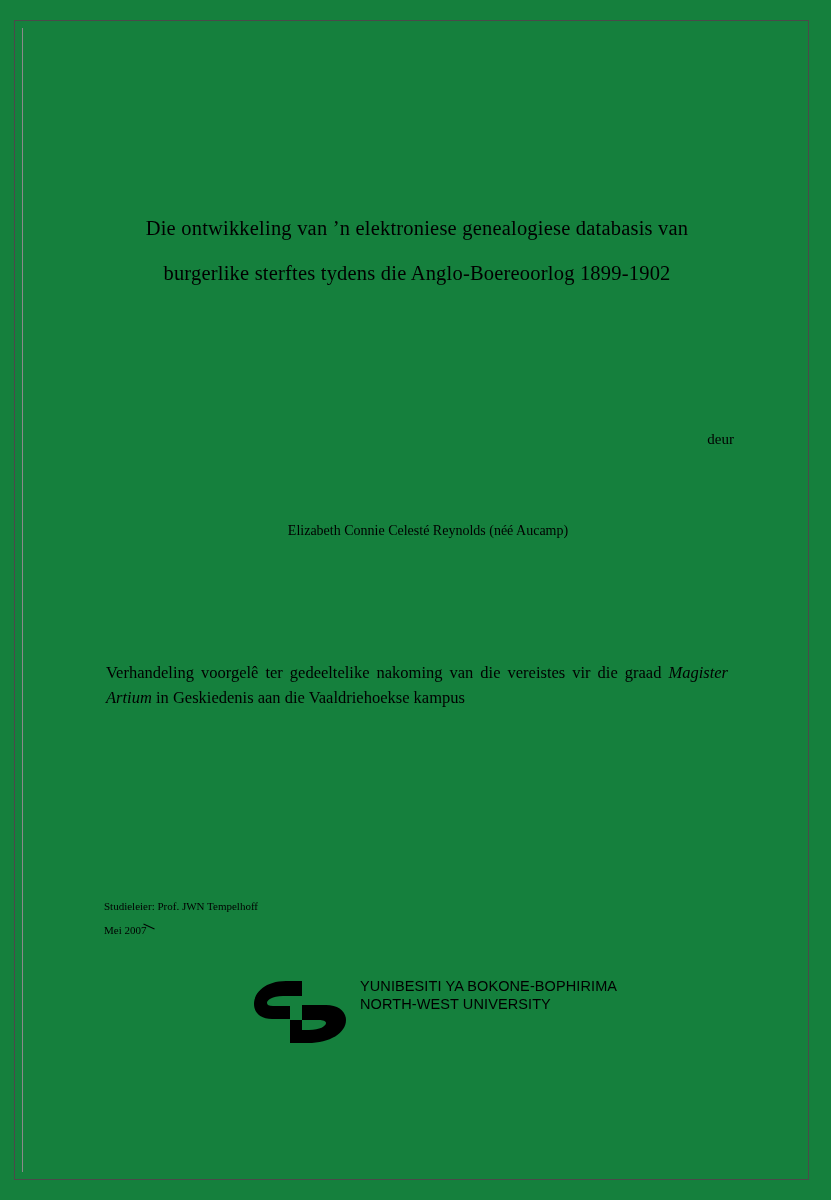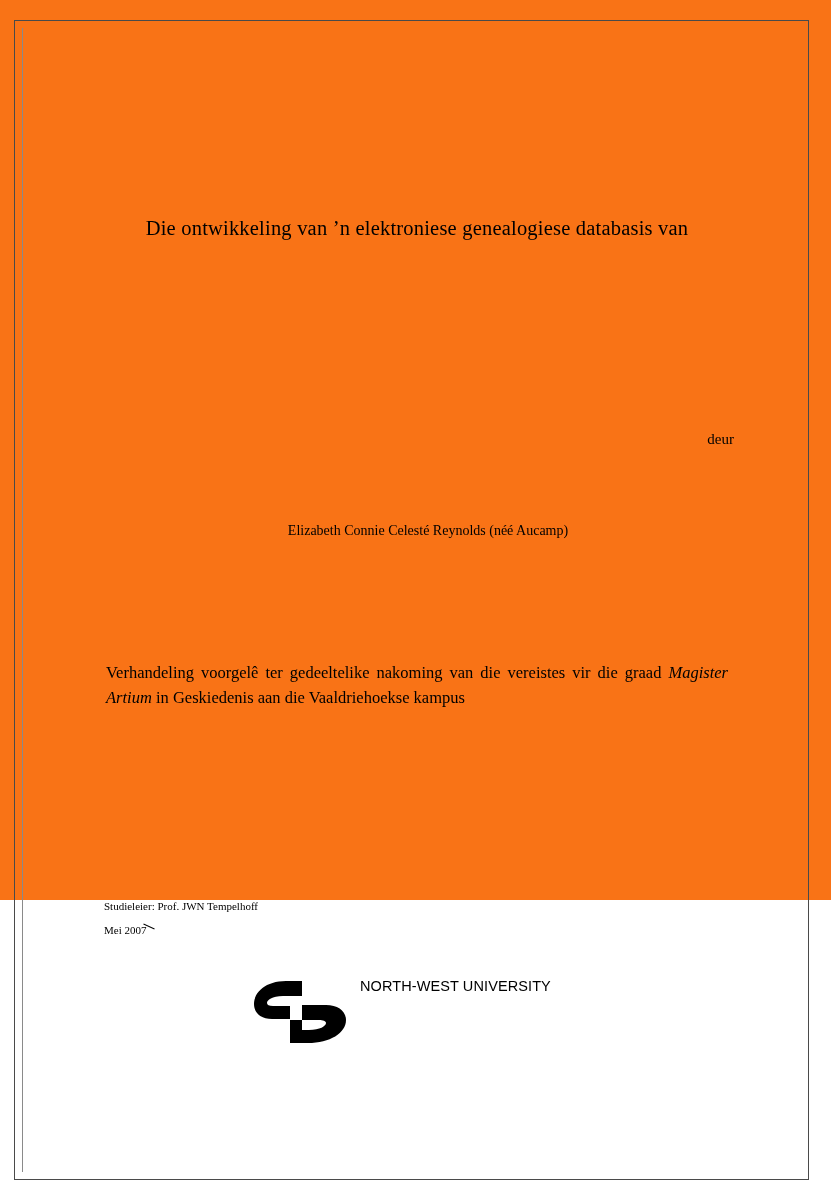--- a/index.html
+++ b/index.html
@@ -10,22 +10,22 @@
   body {
     width: 831px;
     height: 1200px;
     font-family: "Liberation Serif", serif;
     color: #000000;
     overflow: hidden;
   }
   .page {
     position: relative;
     width: 831px;
-    height: 900px;
-    background: #f97316;
+    height: 1200px;
+    background: #15803d;
   }
   
   .scan-frame {
     position: absolute;
     left: 14px;
     top: 20px;
     width: 795px;
     height: 1160px;
     border: 1px solid #4a4a4a;
     box-sizing: border-box;
@@ -152,20 +152,21 @@
 <body>
 
 <div class="page">
   <div class="scan-frame"></div>
   <div class="scan-frame-inner"></div>
 
   <div class="content">
 
     <div class="title-block">
       <div class="title-line">Die ontwikkeling van ’n elektroniese genealogiese databasis van</div>
+      <div class="title-line">burgerlike sterftes tydens die Anglo-Boereoorlog 1899-1902</div>
     </div>
 
     <div class="deur">deur</div>
 
     <div class="author">Elizabeth Connie Celesté Reynolds (néé Aucamp)</div>
 
     <div class="statement">
       <div class="just"><span>Verhandeling voorgelê ter gedeeltelike nakoming van die vereistes vir die graad </span><i>Magister Artium</i><span> in Geskiedenis aan die Vaaldriehoekse kampus</span></div>
     </div>
 
@@ -178,18 +179,19 @@
       <div class="logo-mark">
         <svg width="104" height="66" viewBox="0 0 104 66" xmlns="http://www.w3.org/2000/svg">
           <g fill="#000000">
             <path d="M36 2 C16 2, 4 13, 4 25 C4 34, 11 40, 22 40 L40 40 L40 27 L23 27 C19 27, 17 26, 17 24 C17 21, 22 17, 33 17 L52 17 L52 2 Z"></path>
             <path d="M52 26 L52 41 L69 41 C73 41, 76 42, 76 44 C76 47, 70 51, 59 51 L40 51 L40 64 L58 64 C80 64, 96 54, 96 41 C96 32, 88 26, 76 26 Z"></path>
             <rect x="40" y="41" width="12" height="10"></rect>
           </g>
         </svg>
       </div>
       <div class="logo-text">
+        <div>YUNIBESITI YA BOKONE-BOPHIRIMA</div>
         <div>NORTH-WEST UNIVERSITY</div>
       </div>
     </div>
 
   </div>
 </div>
 
 </body></html>

